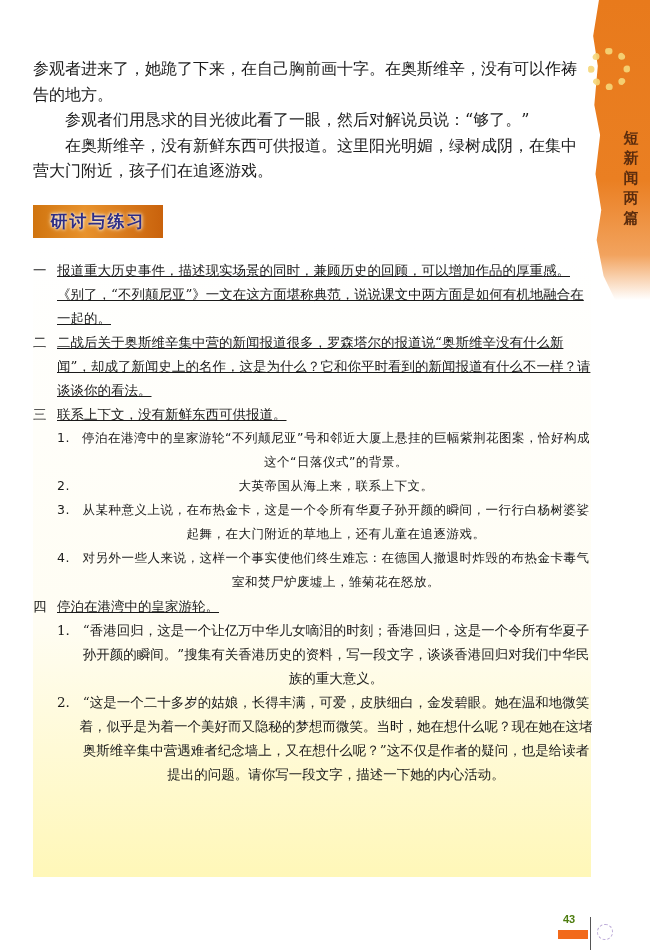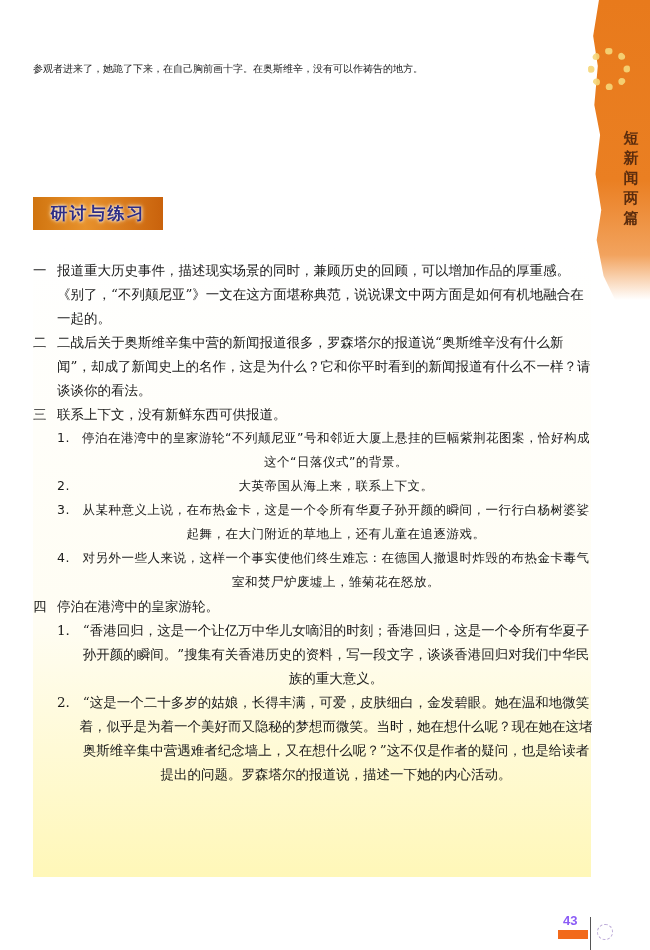--- a/index.html
+++ b/index.html
@@ -17,48 +17,48 @@
     .side-emblem {
       position:absolute; top:48px; right:20px; width:42px; height:42px; border-radius:50%;
       border:7px dotted #f6d77a; box-sizing:border-box; opacity:.9;
     }
     .side-title {
       position:absolute; top:128px; right:9px; width:20px;
       font-family:"DejaVu Sans","Liberation Sans",sans-serif; font-weight:bold;
       font-size:15px; line-height:20px; color:#5b2c0d; text-align:center;
     }
     .side-title span { display:block; }
-    .passage { position:absolute; left:33px; top:56px; width:555px; font-size:10px; line-height:25.5px; }
+    .passage { position:absolute; left:33px; top:56px; width:555px; font-size:16px; line-height:25.5px; }
     .passage p { margin:0; }
     .passage .indent { text-indent:2em; }
     .section-banner {
-      position:absolute; left:33px; top:197px; width:130px; height:33px;
+      position:absolute; left:33px; top:205px; width:130px; height:33px;
       background:linear-gradient(90deg,#d0740f,#e8922c 40%,#c9620c 100%);
       display:flex; align-items:center; justify-content:center;
     }
     .section-banner .label {
       font-family:"DejaVu Sans","Liberation Sans",sans-serif; font-weight:bold;
       font-size:17px; color:#2d2d86; letter-spacing:2px;
       text-shadow:0 0 3px #fff,0 0 5px #fff4d0;
     }
     .exercise-box {
       position:absolute; left:33px; top:245px; width:558px; height:632px;
       background:linear-gradient(180deg,#ffffff 0%,#fffdf3 60%,#fff7b8 100%);
     }
     .exercises { position:absolute; left:33px; top:258px; width:560px; font-size:13.5px; line-height:24px; }
     .q { display:flex; }
     .q .num { width:24px; flex:none; }
-    .q .text { flex:1; }
+    .q .text { flex:1;text-decoration:underline; }
     .sub { display:flex; margin-left:24px; }
     .sub .num { width:22px; flex:none; }
     .sub .text { flex:1;text-align:center; }
     .kai { font-family:"DejaVu Sans","Liberation Sans",sans-serif; font-size:12.5px; letter-spacing:.5px; }
     .page-num {
       position:absolute; left:563px; top:913px; font-family:"Liberation Sans",sans-serif;
-      font-size:13px; font-weight:bold; color:#8b5cf6;
+      font-size:11px; font-weight:bold; color:#4d7c0f;
     }
     .page-tag { position:absolute; left:558px; top:930px; width:30px; height:9px; background:#f26a1b; }
     .page-rule { position:absolute; left:590px; top:917px; width:1px; height:33px; background:#555; }
     .page-ring {
       position:absolute; left:597px; top:924px; width:14px; height:14px; border-radius:50%;
       border:1px dashed #b9a7d6;
     }
   </style>
 </head>
 <body>
@@ -68,20 +68,22 @@
 <div class="side-title">
   <span>短</span>
   <span>新</span>
   <span>闻</span>
   <span>两</span>
   <span>篇</span>
 </div>
 
 <div class="passage">
   <p>参观者进来了，她跪了下来，在自己胸前画十字。在奥斯维辛，没有可以作祷告的地方。</p>
+  <p class="indent">参观者们用恳求的目光彼此看了一眼，然后对解说员说：“够了。”</p>
+  <p class="indent">在奥斯维辛，没有新鲜东西可供报道。这里阳光明媚，绿树成阴，在集中营大门附近，孩子们在追逐游戏。</p>
 </div>
 
 <div class="section-banner">
   <span class="label">研讨与练习</span>
 </div>
 
 <div class="exercise-box"></div>
 
 <div class="exercises">
   <div class="q">
@@ -115,20 +117,20 @@
   <div class="q">
     <span class="num">四</span>
     <span class="text">停泊在港湾中的皇家游轮。</span>
   </div>
   <div class="sub">
     <span class="num">1.</span>
     <span class="text">“香港回归，这是一个让亿万中华儿女嘀泪的时刻；香港回归，这是一个令所有华夏子孙开颜的瞬间。”搜集有关香港历史的资料，写一段文字，谈谈香港回归对我们中华民族的重大意义。</span>
   </div>
   <div class="sub">
     <span class="num">2.</span>
-    <span class="text">“这是一个二十多岁的姑娘，长得丰满，可爱，皮肤细白，金发碧眼。她在温和地微笑着，似乎是为着一个美好而又隐秘的梦想而微笑。当时，她在想什么呢？现在她在这堵奥斯维辛集中营遇难者纪念墙上，又在想什么呢？”这不仅是作者的疑问，也是给读者提出的问题。罗森塔尔的报道说，描述一下她的内心活动。</span>
+    <span class="text">“这是一个二十多岁的姑娘，长得丰满，可爱，皮肤细白，金发碧眼。她在温和地微笑着，似乎是为着一个美好而又隐秘的梦想而微笑。当时，她在想什么呢？现在她在这堵奥斯维辛集中营遇难者纪念墙上，又在想什么呢？”这不仅是作者的疑问，也是给读者提出的问题。请你写一段文字，描述一下她的内心活动。</span>
   </div>
 </div>
 
 <div class="page-num">43</div>
 <div class="page-tag"></div>
 <div class="page-rule"></div>
 <div class="page-ring"></div>
 
 </body></html>

